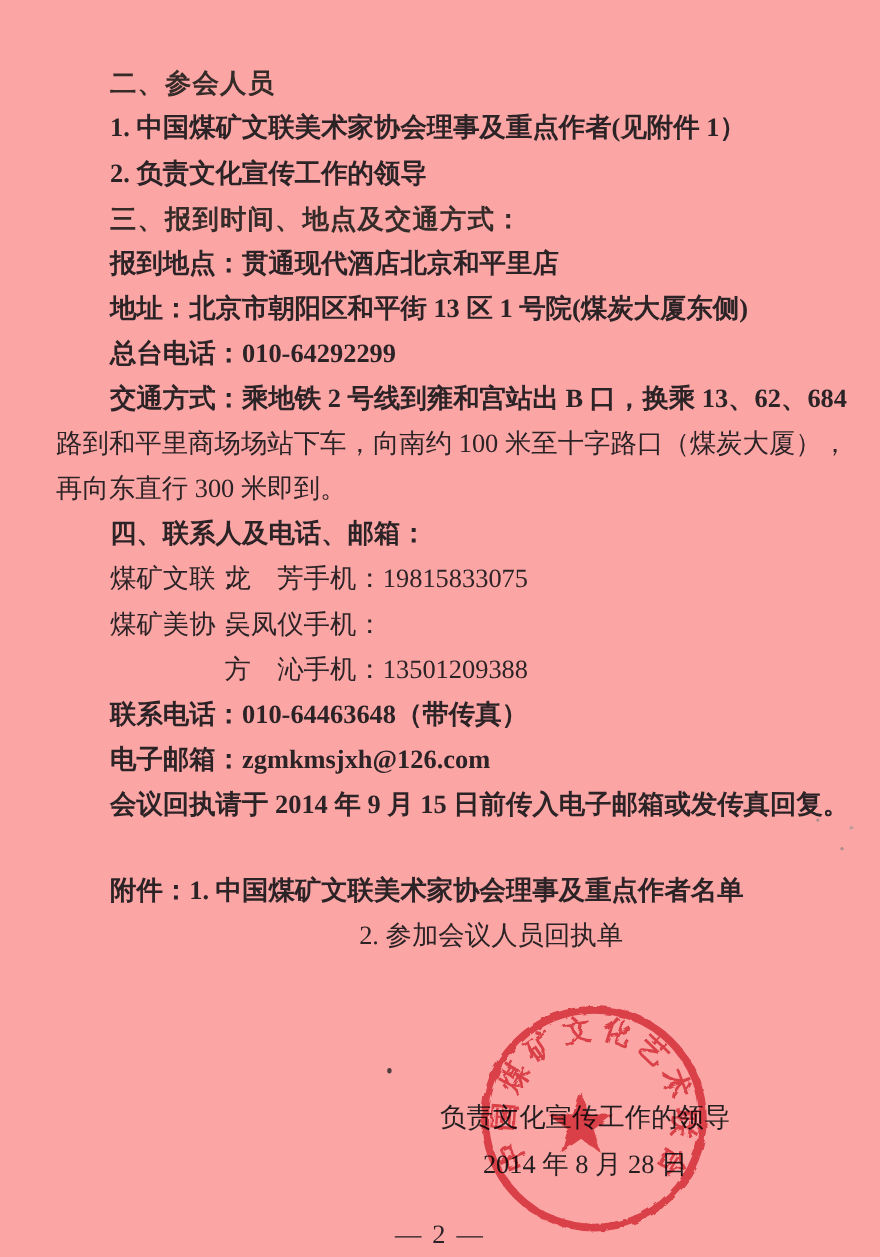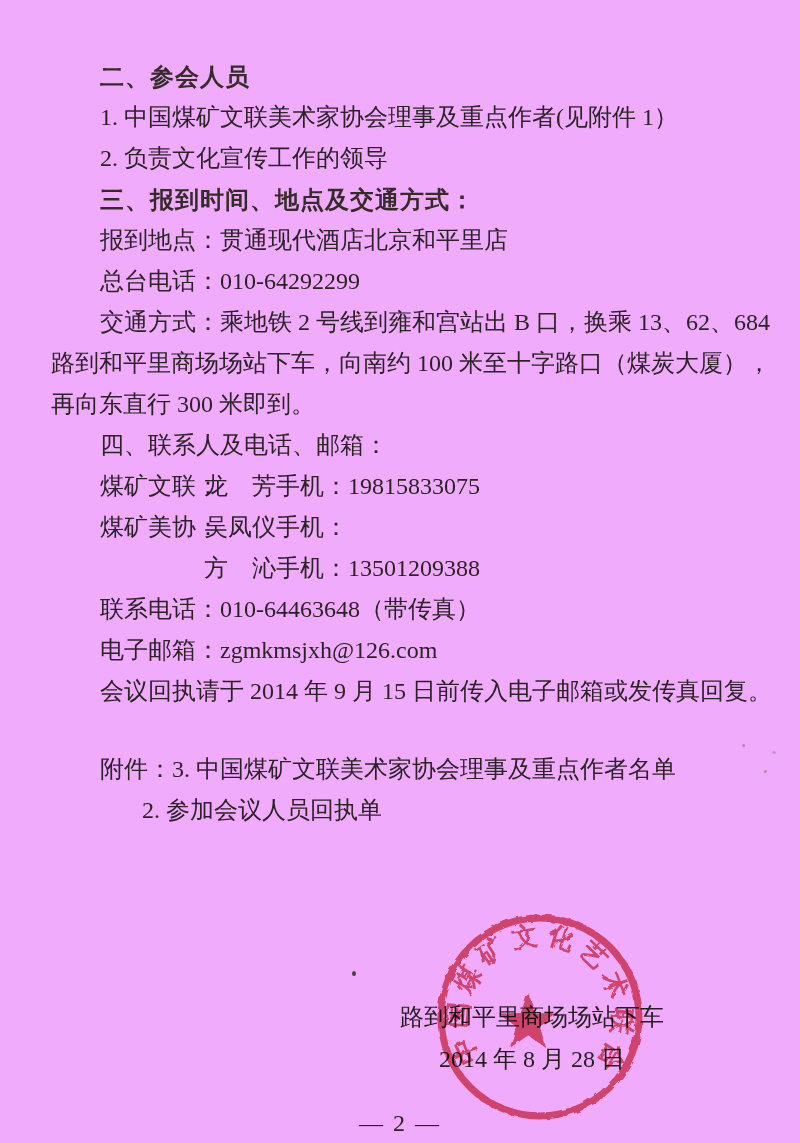--- a/index.html
+++ b/index.html
@@ -5,33 +5,33 @@
   html, body { margin: 0; padding: 0; }
   body {
     width: 800px; height: 1143px;
     background: #ffffff;
     font-family: "Liberation Serif", "DejaVu Serif", serif;
     color: #2b2326;
   }
   .page {
     position: relative;
     width: 800px; height: 1143px;
-    background: #f0abfc;
+    background: #fca5a5;
     overflow: hidden;
   }
   .content {
     position: absolute;
     left: 51px; top: 56px; width: 700px;
   }
   .line {
     margin: 0; height: 41px; line-height: 41px;
     font-size: 24px; white-space: nowrap;
   }
-  .ind { text-indent: 49px; }
-  .ind2 { text-indent: 91px; }
+  .ind { text-indent: 49px; font-weight: bold; }
+  .ind2 { text-indent: 91px; text-align: center; }
   .h {
     font-family: "Liberation Sans", "DejaVu Sans", sans-serif;
     font-weight: 700; color: #352b29; letter-spacing: 1px;
   }
   .spacer37 { height: 37px; }
   
   .c-row { padding-left: 49px; display: flex; }
   .c-org  { display: inline-block; width: 93px; }
   .c-name { display: inline-block; width: 83px; text-align: right; }
   .c-mlabel { display: inline-block; }
@@ -71,20 +71,21 @@
 
 <div class="page">
 
   <div class="content">
     <p class="line ind h">二、参会人员</p>
     <p class="line ind">1. 中国煤矿文联美术家协会理事及重点作者(见附件 1）</p>
     <p class="line ind">2. 负责文化宣传工作的领导</p>
 
     <p class="line ind h">三、报到时间、地点及交通方式：</p>
     <p class="line ind">报到地点：贯通现代酒店北京和平里店</p>
+    <p class="line ind">地址：北京市朝阳区和平街 13 区 1 号院(煤炭大厦东侧)</p>
     <p class="line ind">总台电话：010-64292299</p>
     <p class="line ind">交通方式：乘地铁 2 号线到雍和宫站出 B 口，换乘 13、62、684</p>
     <p class="line">路到和平里商场场站下车，向南约 100 米至十字路口（煤炭大厦），</p>
     <p class="line">再向东直行 300 米即到。</p>
 
     <p class="line ind">四、联系人及电话、邮箱：</p>
 
     <div class="line c-row">
       <span class="c-org">煤矿文联：</span>
         <span class="c-name">龙　芳</span>
@@ -101,26 +102,26 @@
         <span class="c-name">方　沁</span>
         <span class="c-mlabel">手机：</span>
         <span>13501209388</span>
     </div>
 
     <p class="line ind">联系电话：010-64463648（带传真）</p>
     <p class="line ind">电子邮箱：zgmkmsjxh@126.com</p>
     <p class="line ind">会议回执请于 2014 年 9 月 15 日前传入电子邮箱或发传真回复。</p>
 
     <div class="spacer37"></div>
-    <p class="line ind">附件：3. 中国煤矿文联美术家协会理事及重点作者名单</p>
+    <p class="line ind">附件：1. 中国煤矿文联美术家协会理事及重点作者名单</p>
     <p class="line ind2">2. 参加会议人员回执单</p>
   </div>
 
   <div class="signature">
-    <p>路到和平里商场场站下车</p>
+    <p>负责文化宣传工作的领导</p>
     <p>2014 年 8 月 28 日</p>
   </div>
 
   <svg class="seal" viewBox="0 0 210 210" aria-hidden="true">
     <defs>
       <filter id="rough" x="-10%" y="-10%" width="120%" height="120%">
         <feTurbulence type="fractalNoise" baseFrequency="0.12" numOctaves="2" seed="7" result="n"></feTurbulence>
         <feDisplacementMap in="SourceGraphic" in2="n" scale="4"></feDisplacementMap>
       </filter>
       <path id="sealArc" d="M 45.2 146.9 A 73 73 0 1 1 164.8 146.9" fill="none"></path>

